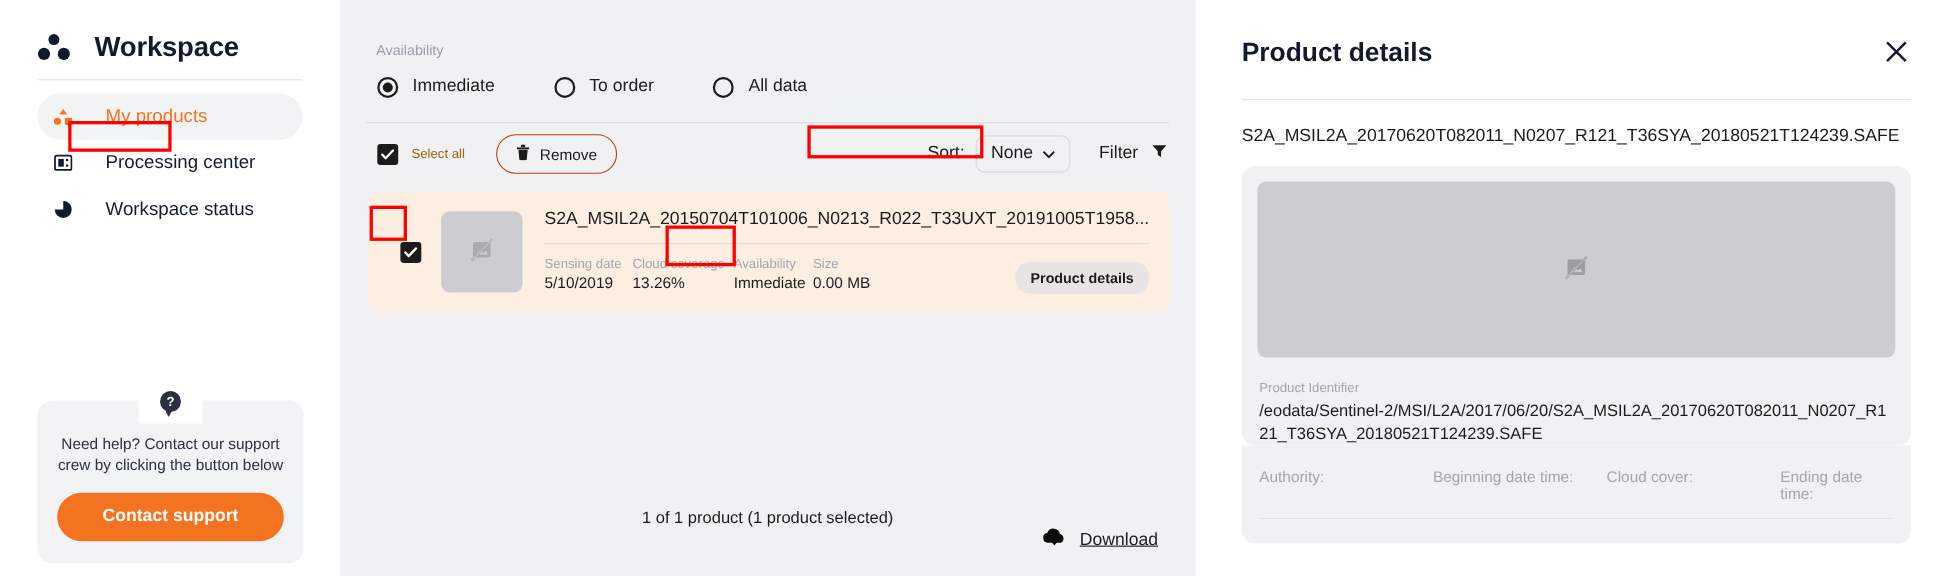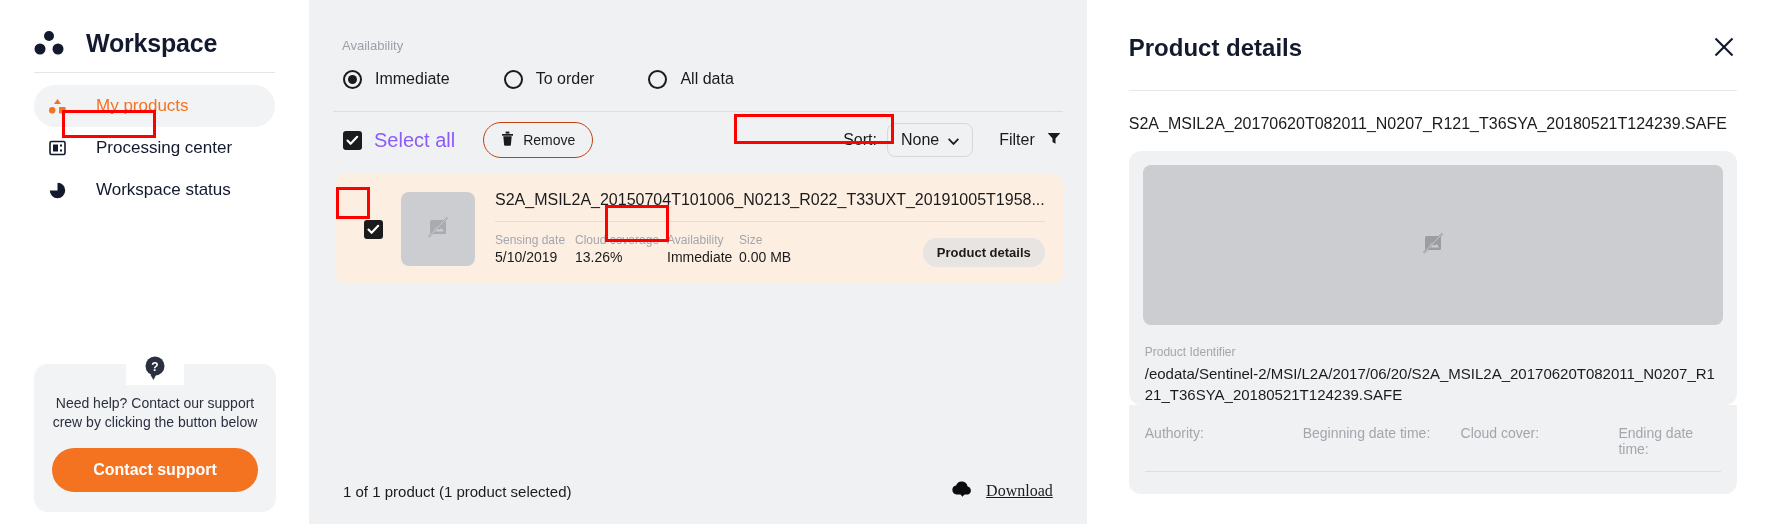--- a/index.html
+++ b/index.html
@@ -144,21 +144,21 @@
     padding-left: 10px;
   }
   .select-all { display: flex; align-items: center; gap: 12px; cursor: pointer; }
   .cb {
     width: 19px; height: 19px; border-radius: 3px;
     background: #1b1b1b;
     display: flex; align-items: center; justify-content: center;
     flex: 0 0 19px;
   }
   .cb svg { display:block; }
-  .select-all-label { font-size: 20px; color: #8b5cf6; }
+  .select-all-label { font-size: 12px; color: #a16207; }
 
   .btn-primary {
     margin-left: 30px;
     background: #f47321;
     border: none;
     color: #ffffff;
     font-family: "Liberation Sans", sans-serif;
     font-size: 14px;
     padding: 9px 16px;
     border-radius: 18px;
@@ -251,27 +251,27 @@
     border-radius: 14px;
     padding: 7px 14px;
     cursor: pointer;
     white-space: nowrap;
   }
 
   .footer-row {
     margin-top: auto;
     display: flex; align-items: center;
     padding: 0 10px 22px 10px;
+    flex-direction: column;
   }
   .count-text { font-size: 15px; color: #1b1b1b; }
   .download {
     margin-left: auto;
     display: flex; align-items: center; gap: 12px;
     cursor: pointer;
-    font-family: Liberation Serif, serif;
   }
   .download-label {
     font-size: 16px; color: #1b1b1b;
     text-decoration: underline;
   }
 
   
   .details {
     width: 692px;
     flex: 0 0 692px;

